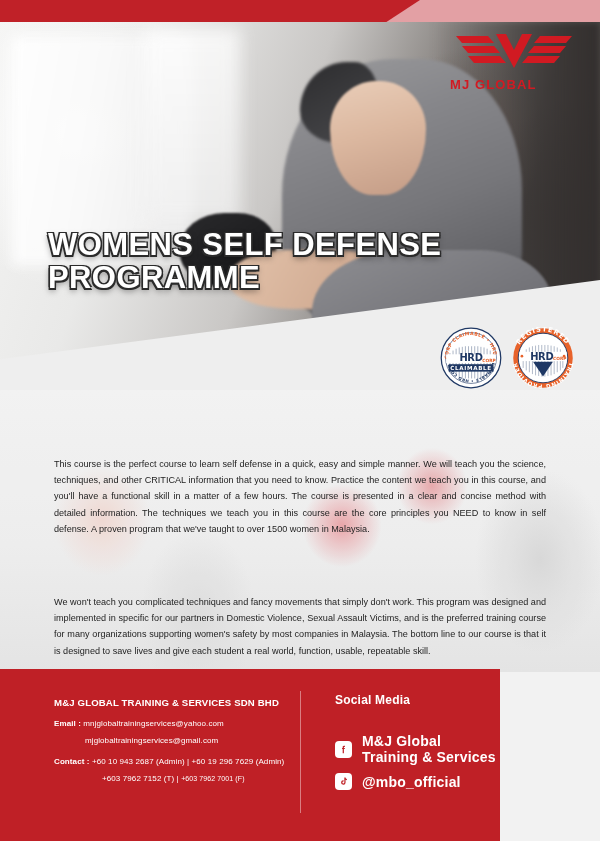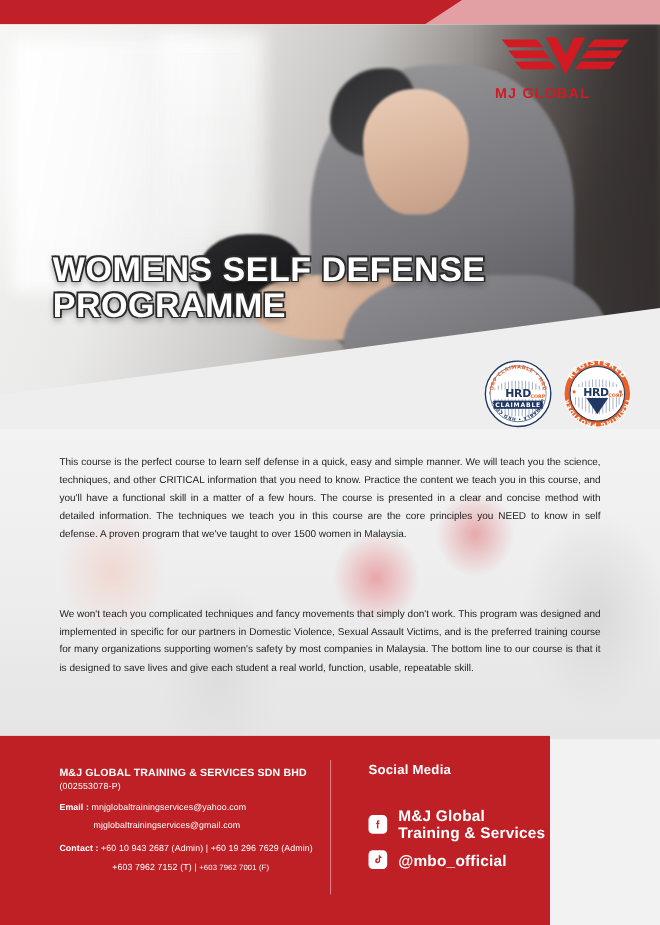--- a/index.html
+++ b/index.html
@@ -165,20 +165,21 @@
     opacity:.92;
   }
   .para {
     position:absolute;
     left:54px; width:492px;
     font-size:9.1px;
     line-height:1.78;
     color:#232323;
     text-align:justify;
     z-index:3;
+    margin-top:44px;
   }
   .para.p1 { top:22px; }
   .para.p2 { top:160px; }
 
   
   .footer {
     position:absolute; left:0; bottom:0;
     width:500px; height:172px;
     background:#bf2026;
     z-index:8;
@@ -351,21 +352,20 @@
   <div class="content">
     <div class="content-ghost"></div>
     <p class="para p1">This course is the perfect course to learn self defense in a quick, easy and simple manner. We will teach you the science, techniques, and other CRITICAL information that you need to know. Practice the content we teach you in this course, and you'll have a functional skill in a matter of a few hours. The course is presented in a clear and concise method with detailed information. The techniques we teach you in this course are the core principles you NEED to know in self defense. A proven program that we've taught to over 1500 women in Malaysia.</p>
     <p class="para p2">We won't teach you complicated techniques and fancy movements that simply don't work. This program was designed and implemented in specific for our partners in Domestic Violence, Sexual Assault Victims, and is the preferred training course for many organizations supporting women's safety by most companies in Malaysia. The bottom line to our course is that it is designed to save lives and give each student a real world, function, usable, repeatable skill.</p>
   </div>
 
   <div class="footer">
     <div class="footer-inner">
       <div class="f-left">
         <div class="f-company">M&amp;J GLOBAL TRAINING &amp; SERVICES SDN BHD</div>
-        <div class="f-regno">(002553078-P)</div>
         <div class="f-row">
           <b>Email :</b>
           <span>mnjglobaltrainingservices@yahoo.com</span>
           <span class="indent">mjglobaltrainingservices@gmail.com</span>
         </div>
         <div class="f-row">
           <b>Contact :</b>
           <span>+60 10 943 2687 (Admin) | +60 19 296 7629 (Admin)</span>
           <span class="indent2"><span>+603 7962 7152 (T) | </span><span class="f-small">+603 7962 7001 (F)</span></span>
         </div>

